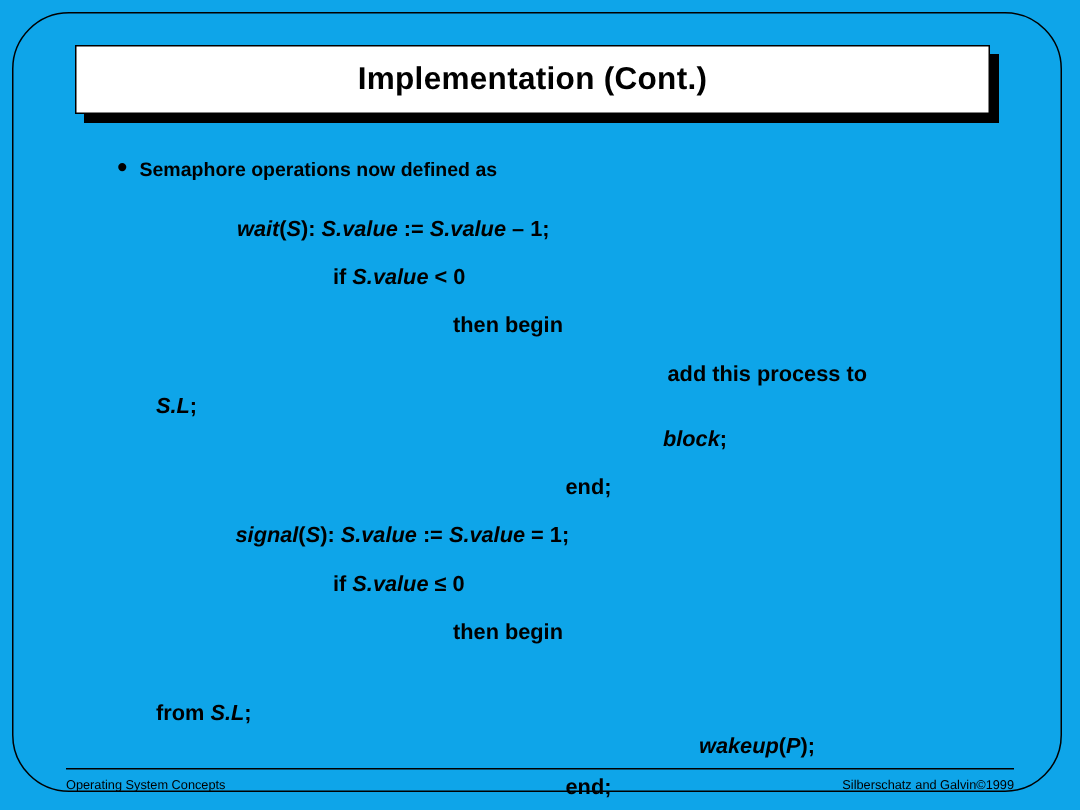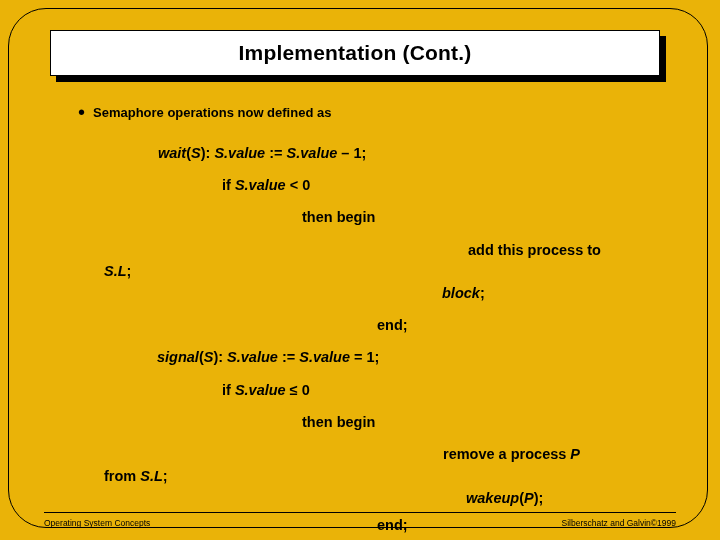--- a/index.html
+++ b/index.html
@@ -7,21 +7,21 @@
     padding: 0;
     background: #ffffff;
   }
   body {
     font-family: "Liberation Sans", sans-serif;
   }
   .slide {
     position: relative;
     width: 720px;
     height: 540px;
-    background: #eab308;
+    background: #0ea5e9;
     overflow: hidden;
   }
   
   .frame {
     position: absolute;
     left: 8px;
     top: 8px;
     width: 700px;
     height: 520px;
     border: 1px solid #000000;
@@ -133,28 +133,27 @@
   </div>
 
   <div class="bullet-row">
     <span class="bullet-dot">•</span>
     <span class="bullet-text">Semaphore operations now defined as</span>
   </div>
 
   <div class="line" style="left:158px; top:145px;"><i>wait</i><span>(</span><i>S</i><span>):  </span><i>S.value</i><span> := </span><i>S.value</i><span> – 1;</span></div>
   <div class="line" style="left:222px; top:177px;"><span>if </span><i>S.value</i><span> &lt; 0</span></div>
   <div class="line" style="left:302px; top:209px;"><span>then begin</span></div>
-  <div class="line" style="left:468px; top:242px;"><span>add this process to</span></div>
+  <div class="line" style="left:445px; top:242px;"><span>add this process to</span></div>
   <div class="line" style="left:104px; top:263px;"><i>S.L</i><span>;</span></div>
   <div class="line" style="left:442px; top:285px;"><i>block</i><span>;</span></div>
   <div class="line" style="left:377px; top:317px;"><span>end;</span></div>
   <div class="line" style="left:157px; top:349px;"><i>signal</i><span>(</span><i>S</i><span>): </span><i>S.value</i><span> := </span><i>S.value</i><span> = 1;</span></div>
   <div class="line" style="left:222px; top:382px;"><span>if </span><i>S.value</i><span> </span><span>≤</span><span> 0</span></div>
   <div class="line" style="left:302px; top:414px;"><span>then begin</span></div>
-  <div class="line" style="left:443px; top:446px;"><span>remove a process </span><i>P</i></div>
   <div class="line" style="left:104px; top:468px;"><span>from </span><i>S.L</i><span>;</span></div>
   <div class="line" style="left:466px; top:490px;"><i>wakeup</i><span>(</span><i>P</i><span>);</span></div>
   <div class="line" style="left:377px; top:517px;"><span>end;</span></div>
 
   <div class="footer-rule"></div>
   <div class="footer-left">Operating System Concepts</div>
   <div class="footer-center">6.19</div>
   <div class="footer-right">Silberschatz and  Galvin©1999</div>
 
 </div>

